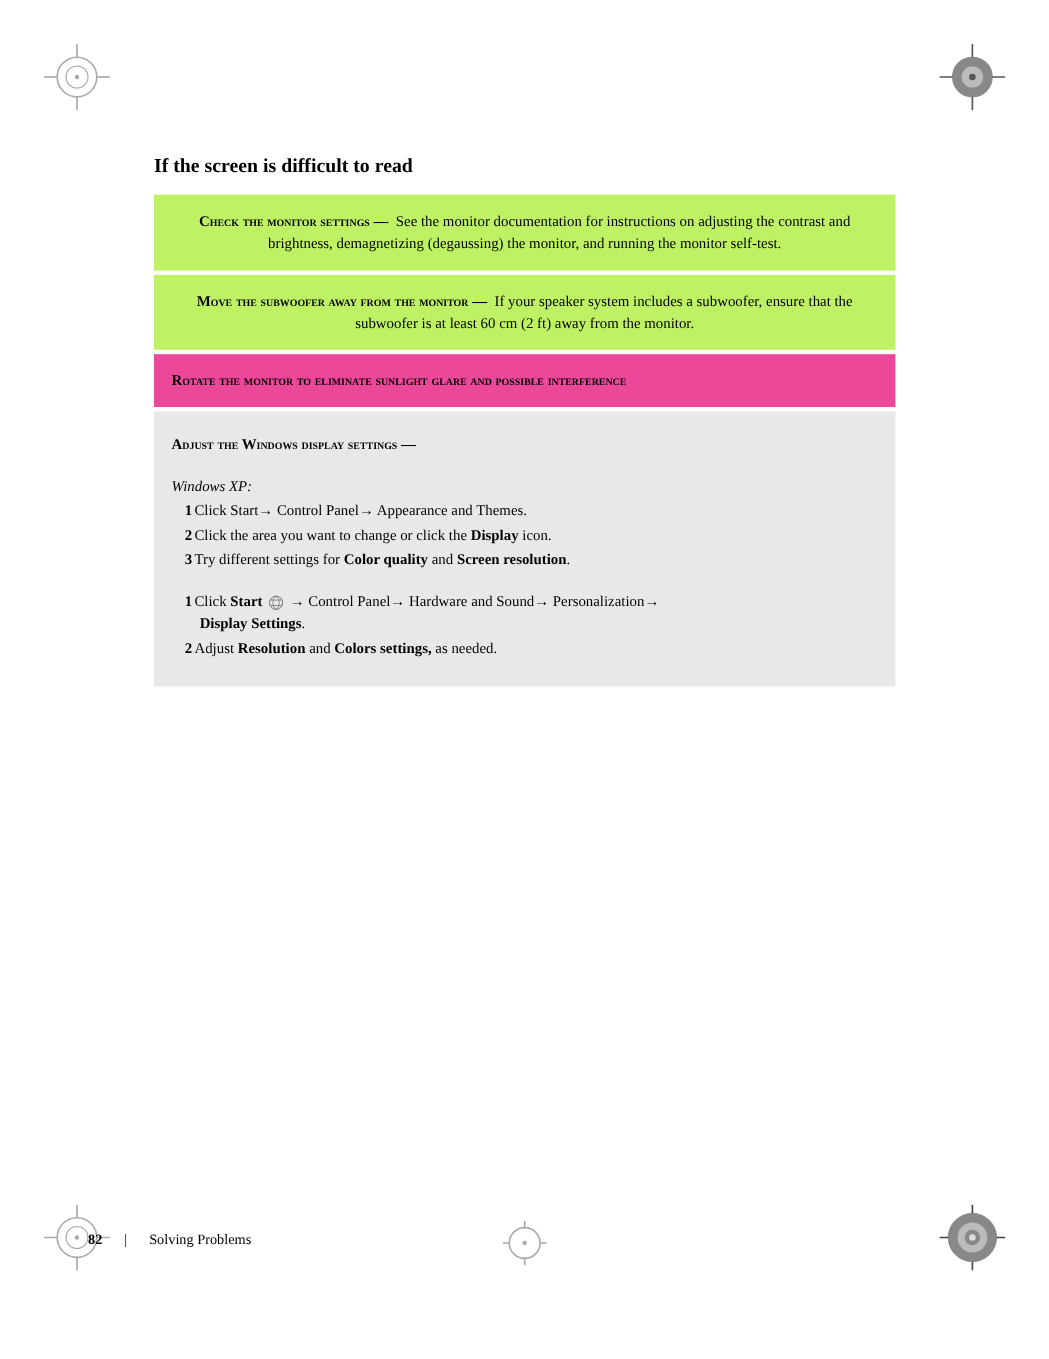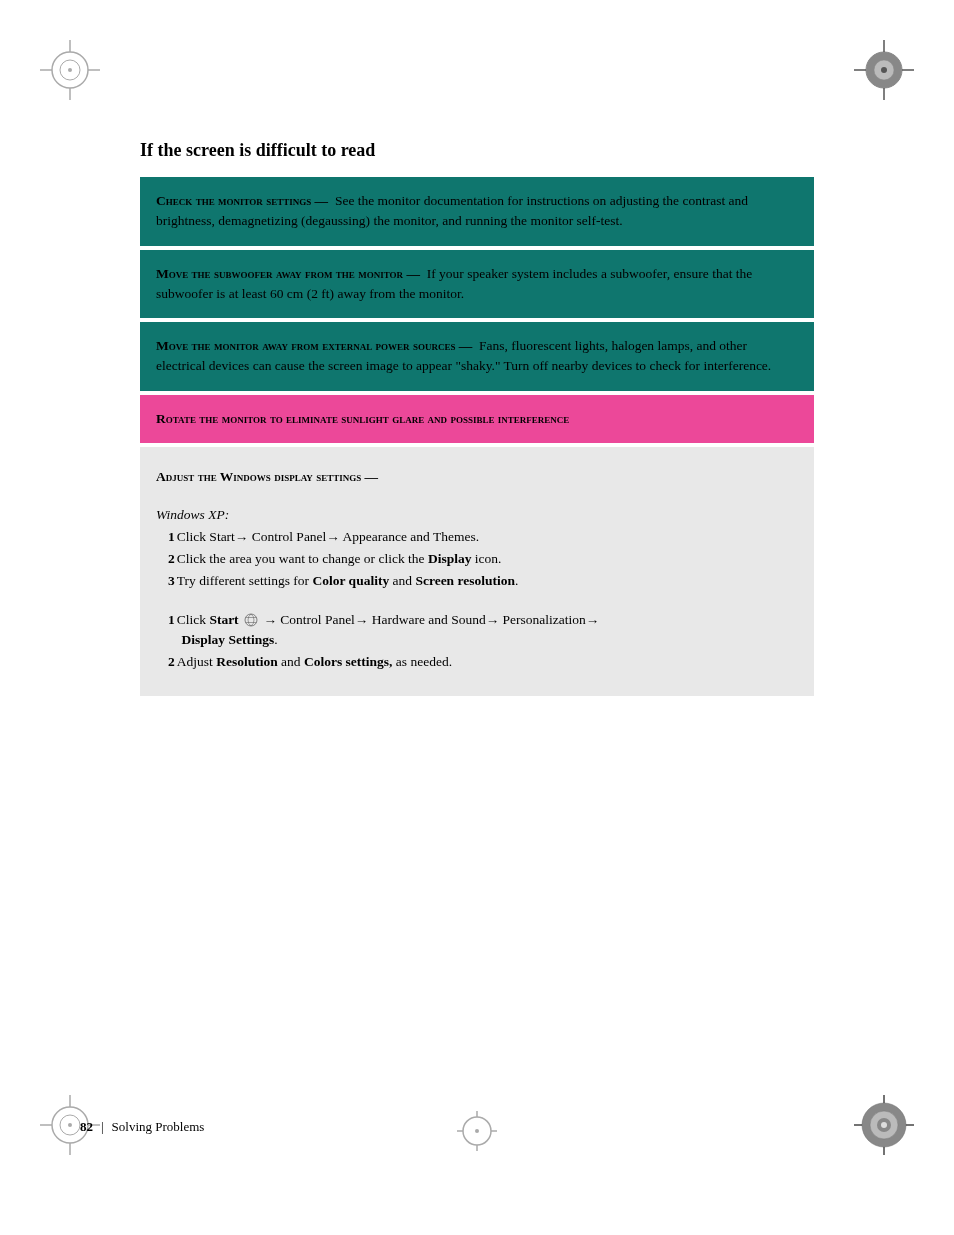--- a/index.html
+++ b/index.html
@@ -50,24 +50,25 @@
       margin-right: 60px;
     }
 
     .section-title {
       font-size: 18px;
       font-weight: bold;
       margin-bottom: 16px;
     }
 
     .info-block {
-      background: #0f766e;
+      background: #bef264;
       border: none;
       padding: 14px 16px;
       margin-bottom: 4px;
+      text-align: center;
     }
 
     .info-block p, .info-block-white p {
       font-size: 13.5px;
       line-height: 1.5;
     }
 
     .label-bold {
       font-weight: bold;
       font-variant: small-caps;
@@ -117,21 +118,21 @@
       margin-right: 2px;
     }
 
     .footer {
       position: absolute;
       bottom: 100px;
       left: 80px;
       right: 80px;
       display: flex;
       align-items: center;
-      gap: 8px;
+      gap: 20px;
     }
 
     .footer-page {
       font-size: 13px;
       font-weight: bold;
     }
 
     .footer-sep {
       font-size: 13px;
     }
@@ -228,26 +229,20 @@
       </p>
     </div>
 
     <div class="info-block">
       <p>
         <span class="label-bold">Move the subwoofer away from the monitor —</span>
         &nbsp;If your speaker system includes a subwoofer, ensure that the subwoofer is at least 60 cm (2 ft) away from the monitor.
       </p>
     </div>
 
-    <div class="info-block">
-      <p>
-        <span class="label-bold">Move the monitor away from external power sources —</span>
-        &nbsp;Fans, fluorescent lights, halogen lamps, and other electrical devices can cause the screen image to appear "shaky." Turn off nearby devices to check for interference.
-      </p>
-    </div>
 
     <div class="rotate-block">
       <p>Rotate the monitor to eliminate sunlight glare and possible interference</p>
     </div>
 
     <div class="adjust-block">
       <span class="label-bold">Adjust the Windows display settings —</span>
       <br>
       <span class="os-label"><em>Windows XP:</em></span>
       <div class="step">

